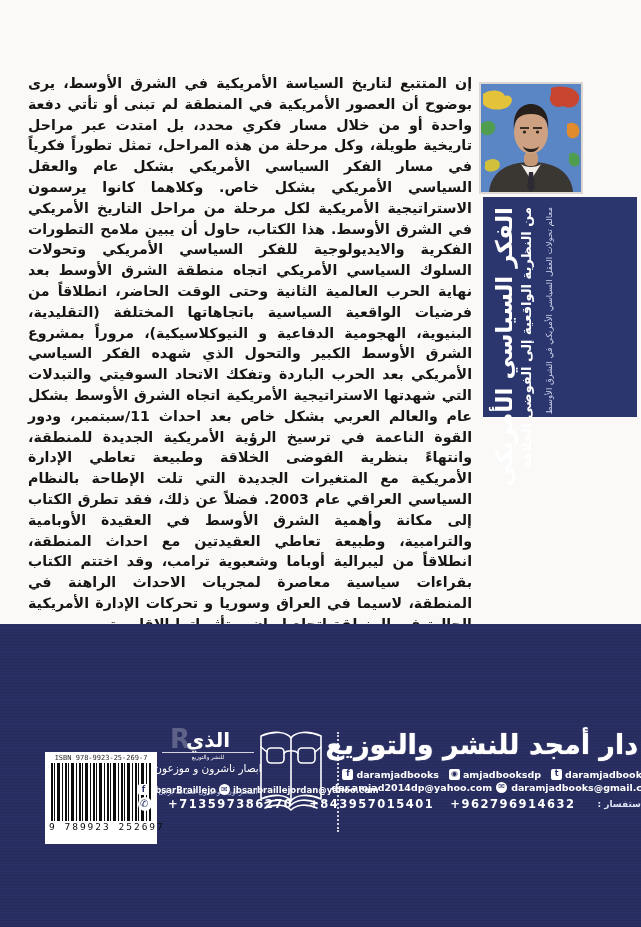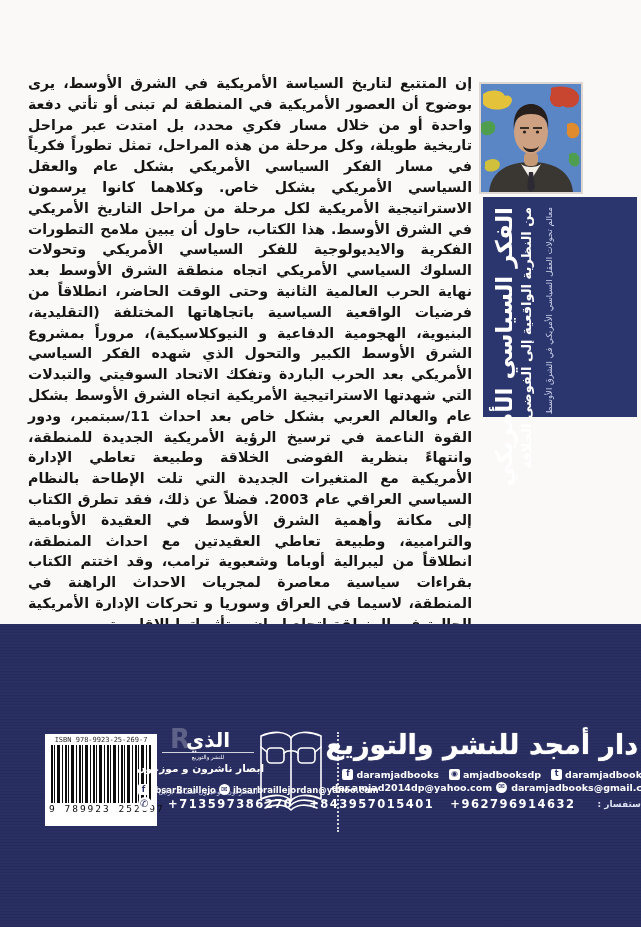--- a/index.html
+++ b/index.html
@@ -28,33 +28,33 @@
   .spine-subtitle{font-size:13px;font-weight:bold;white-space:nowrap;margin-top:2px;}
   .spine-tagline{font-size:8.5px;white-space:nowrap;margin-top:10px;color:#ccd2ea;}
 
   
   .band{position:absolute;left:0;top:624px;width:641px;height:303px;background:#2a2f63;}
   .band::after{content:"";position:absolute;inset:0;
     background:repeating-linear-gradient(0deg,rgba(0,0,0,.08) 0 1px,transparent 1px 3px);pointer-events:none;}
   .band *{position:relative;z-index:1;}
 
   
-  .barcode{position:absolute;left:45px;top:110px;width:112px;height:92px;background:#ffffff;
+  .barcode{position:absolute;left:45px;top:128px;width:112px;height:92px;background:#ffffff;
     box-sizing:border-box;padding:2px 4px;text-align:center;}
   .isbn-top{font-family:"DejaVu Sans Mono",monospace;font-size:7px;color:#2a2a2a;white-space:nowrap;overflow:hidden;}
   .bars{height:58px;margin:1px 2px 0 2px;
     background:repeating-linear-gradient(90deg,#0c0c0c 0 2px,#ffffff 2px 3px,#0c0c0c 3px 4px,#ffffff 4px 6px,#0c0c0c 6px 9px,#ffffff 9px 11px,#0c0c0c 11px 12px,#ffffff 12px 14px);}
   .isbn-bottom{font-family:"DejaVu Sans Mono",monospace;font-size:9.5px;color:#0c0c0c;letter-spacing:2px;white-space:nowrap;}
 
   
   .ebsar{position:absolute;left:152px;top:106px;width:112px;text-align:center;color:#fff;direction:rtl;}
   .ebsar-logo{font-size:20px;font-weight:bold;line-height:1;display:inline-block;position:relative;}
   .ebsar-logo .ghost-r{position:absolute;left:-16px;top:-4px;font-size:26px;color:rgba(255,255,255,.25);font-weight:bold;}
   .ebsar-sub{font-size:5.5px;letter-spacing:1px;border-top:1px solid rgba(255,255,255,.8);margin:1px 10px 2px 10px;padding-top:1px;}
-  .ebsar-line1{font-size:10.5px;font-weight:bold;white-space:nowrap;}
+  .ebsar-line1{font-size:10.5px;font-weight:normal;white-space:nowrap;}
   .ebsar-line2{font-size:7px;color:#c9cfe8;white-space:nowrap;margin-top:14px;}
   .ebsar-social{position:absolute;left:138px;top:160px;width:208px;display:flex;align-items:center;gap:3px;
     color:#fff;font-size:8.5px;font-weight:bold;white-space:nowrap;}
 
   
   .booklogo{position:absolute;left:256px;top:103px;}
 
   
   .divider{position:absolute;left:337px;top:108px;height:100px;border-left:2px dotted rgba(255,255,255,.8);}
 

